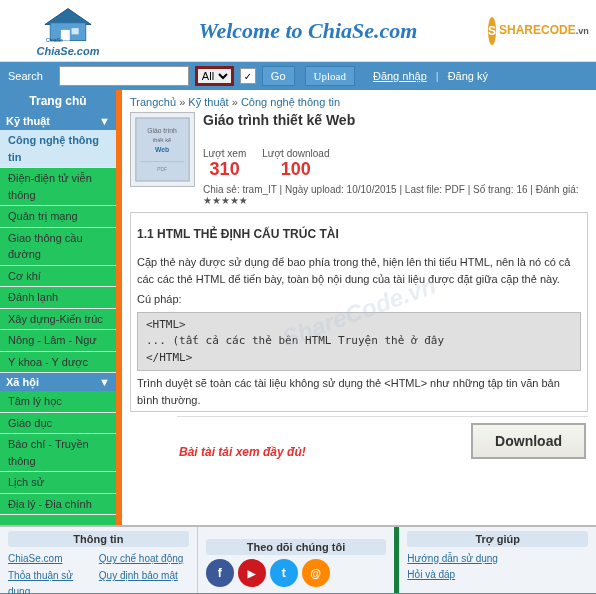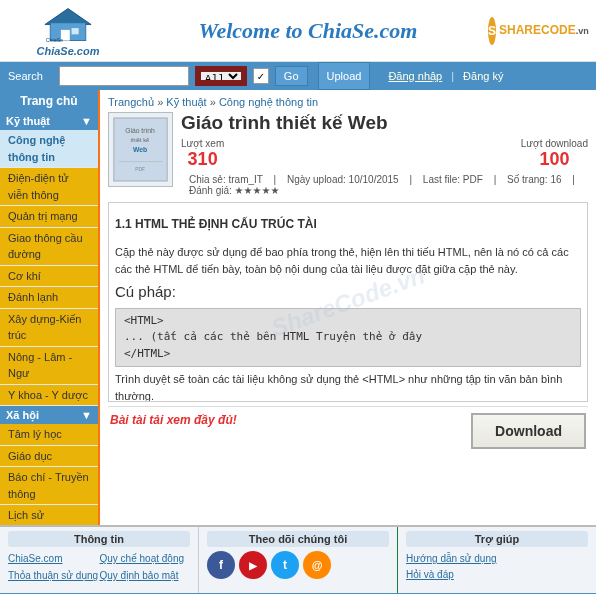--- a/index.html
+++ b/index.html
@@ -16,21 +16,21 @@
     #sharecode-logo-icon { width: 28px; height: 28px; background: #e8a020; border-radius: 50%; display: flex; align-items: center; justify-content: center; color: white; font-weight: bold; font-size: 14px; }
 
     
     #navbar { background: #4a90c4; display: flex; align-items: center; padding: 3px 8px; gap: 6px; height: 28px; }
     #search-input { width: 140px; height: 20px; font-size: 11px; padding: 1px 4px; border: 1px solid #999; }
 
     
     #main { display: flex; height: 435px; }
 
     
-    #sidebar { width: 100px; background: #eab308; border-right: 2px solid #f97316; overflow-y: auto; flex-shrink: 0; }
+    #sidebar { width: 122px; background: #22c55e; border-right: 6px solid #f97316; overflow-y: auto; flex-shrink: 0; }
     .sidebar-section-header { background: #4a90c4; color: white; font-size: 11px; font-weight: bold; padding: 3px 6px; cursor: pointer; display: flex; justify-content: space-between; align-items: center; }
     .sidebar-item { padding: 2px 8px; font-size: 11px; color: #333; cursor: pointer; border-bottom: 1px solid #e8e8e8; line-height: 1.5; }
     .sidebar-item.active { background: #d0e8f5; color: #2a6e9e; font-weight: bold; }
 
     
     #content { flex: 1; overflow-y: auto; padding: 6px 8px; }
 
     
     #breadcrumb { font-size: 11px; color: #555; margin-bottom: 4px; }
     #breadcrumb a { color: #2a6e9e; text-decoration: none; }
@@ -38,21 +38,21 @@
     
     #article-header { display: flex; align-items: flex-start; margin-bottom: 6px; }
     #article-thumb { width: 65px; height: 75px; background: #e0e8f0; border: 1px solid #bbb; margin-right: 8px; flex-shrink: 0; display: flex; align-items: center; justify-content: center; font-size: 9px; color: #888; overflow: hidden; }
     #article-info { flex: 1; }
     #article-title { font-size: 16px; font-weight: bold; color: #333; margin-bottom: 4px; }
     #article-stats { display: flex; gap: 16px; margin-bottom: 4px; }
     .stat-block { text-align: center; }
     .stat-label { font-size: 10px; color: #555; }
     .stat-value { font-size: 18px; font-weight: bold; color: #e53030; }
     #article-meta { font-size: 10px; color: #2a6e9e; }
-    #article-meta span { color: #555; margin-left: 8px; }
+    #article-meta span { color: #555; }
 
     
     #content-body { font-size: 11px; color: #333; line-height: 1.5; position: relative; overflow: hidden; }
     #watermark { position: absolute; top: 50%; left: 50%; transform: translate(-50%, -50%) rotate(-20deg); font-size: 28px; color: rgba(180,200,220,0.35); font-weight: bold; white-space: nowrap; font-style: italic; pointer-events: none; z-index: 1; }
     .section-title { font-weight: bold; font-size: 12px; margin: 6px 0 11px; color: #333; }
     .code-block { background: #e0e0e0; border: 1px solid #bbb; padding: 4px 8px; font-family: monospace; font-size: 11px; margin: 4px 0; color: #333; }
     .paragraph { margin-bottom: 4px; }
 
     
     #download-area { display: flex; align-items: center; justify-content: space-between; padding: 6px 0 4px; border-top: 1px solid #ddd; margin-top: 4px; }
@@ -96,26 +96,26 @@
     <div id="sharecode-logo-icon" style="width:28px;height:28px;background:#e8a020;border-radius:50%;display:flex;align-items:center;justify-content:center;color:white;font-weight:bold;font-size:12px;">S</div>
     <div style="font-size:12px;font-weight:bold;line-height:1.2;">
       <span style="color:#e8a020;">SHARECODE</span><span style="color:#555;font-size:9px;">.vn</span>
     </div>
   </div>
 </div>
 
 <div id="navbar">
   <span style="color:white;font-size:11px;margin-right:10px;">Search</span>
   <input id="search-input" type="text" style="width: 130px; height: 20px; font-size: 11px; padding: 1px 4px; border: 1px solid rgb(153, 153, 153);">
-  <select style="height:20px;font-size:11px;padding:0;border:6px solid #7f1d1d;font-family:Liberation Mono, monospace;">
+  <select style="height:20px;font-size:11px;padding:0;border:3px solid #7f1d1d;">
     <option>All</option>
   </select>
   <div style="width:16px;height:16px;background:#fff;border:1px solid #999;display:flex;align-items:center;justify-content:center;font-size:10px;">✓</div>
   <button style="background:#5a9fd4;color:white;border:1px solid #3a7faf;padding:2px 8px;font-size:11px;cursor:pointer;height:20px;">Go</button>
-  <button style="background:#5a9fd4;color:white;border:1px solid #3a7faf;padding:2px 8px;font-size:11px;cursor:pointer;height:28px;margin-left:4px;">Upload</button>
+  <button style="background:#5a9fd4;color:white;border:1px solid #3a7faf;padding:2px 8px;font-size:11px;cursor:pointer;height:20px;margin-left:4px;font-family:Liberation Serif, serif;">Upload</button>
   <span style="margin-left:6px;"> </span>
   <a style="color:#ffe;font-size:11px;cursor:pointer;text-decoration:underline;">Đăng nhập</a>
   <span style="color:#cde;font-size:11px;margin:0 3px;">|</span>
   <a style="color:#ffe;font-size:11px;cursor:pointer;">Đăng ký</a>
 </div>
 
 <div id="main">
 
   <div id="sidebar">
     <div style="background:#4a90c4;color:white;font-size:12px;font-weight:bold;padding:4px 6px;text-align:center;cursor:pointer;">Trang chủ</div>
@@ -162,22 +162,22 @@
           <rect width="65" height="75" fill="#e8f0f8"></rect>
           <rect x="5" y="5" width="55" height="65" fill="#c8d8e8" stroke="#aaa" stroke-width="1"></rect>
           <text x="32" y="20" text-anchor="middle" font-size="7" fill="#666">Giáo trình</text>
           <text x="32" y="30" text-anchor="middle" font-size="6" fill="#666">thiết kế</text>
           <text x="32" y="40" text-anchor="middle" font-size="7" fill="#2a6e9e" font-weight="bold">Web</text>
           <line x1="10" y1="50" x2="55" y2="50" stroke="#aaa" stroke-width="0.5"></line>
           <text x="32" y="60" text-anchor="middle" font-size="5" fill="#888">PDF</text>
         </svg>
       </div>
       <div id="article-info">
-        <div id="article-title" style="font-size:19px;font-weight:bold;color:#333;margin-bottom:4px;">Giáo trình thiết kế Web</div>
-        <div id="article-stats" style="display:flex;margin-bottom:4px;justify-content:space-between;">
+        <div id="article-title" style="font-size:14px;font-weight:bold;color:#333;margin-bottom:20px;">Giáo trình thiết kế Web</div>
+        <div id="article-stats" style="display:flex;margin-bottom:4px;">
           <div class="stat-block">
             <div class="stat-label">Lượt xem</div>
             <div class="stat-value">310</div>
           </div>
           <div class="stat-block">
             <div class="stat-label">Lượt download</div>
             <div class="stat-value">100</div>
           </div>
         </div>
         <div id="article-meta" style="font-size:10px;color:#2a6e9e;">
@@ -192,50 +192,50 @@
           <span>Đánh giá: ★★★★★</span>
         </div>
       </div>
     </div>
 
     <div id="content-body" style="border:1px solid #ccc;padding:6px;font-size:11px;color:#333;line-height:1.5;position:relative;background:#fff;min-height:200px;overflow:hidden;max-height:200px;">
       <div id="watermark" style="position:absolute;top:50%;left:50%;transform:translate(-50%,-50%) rotate(-20deg);font-size:24px;color:rgba(180,200,220,0.3);font-weight:bold;white-space:nowrap;font-style:italic;pointer-events:none;z-index:1;">ShareCode.vn</div>
 
       <div class="section-title">1.1 HTML THẺ ĐỊNH CẤU TRÚC TÀI</div>
       <div class="paragraph">Cặp thẻ này được sử dụng để bao phía trong thẻ, hiện lên thi tiếu HTML, nên là nó có cả các các thẻ HTML để tiến bày, toàn bộ nội dung của tài liệu được đặt giữa cặp thẻ này.</div>
-      <div style="margin:3px 0 2px;font-size:15px;">Cú pháp:</div>
+      <div style="margin:3px 0 2px;font-size:11px;">Cú pháp:</div>
       <div class="code-block">
         <div>&lt;HTML&gt;</div>
         <div>... (tất cả các thẻ bên HTML Truyện thẻ ở đây</div>
         <div>&lt;/HTML&gt;</div>
       </div>
       <div class="paragraph">Trình duyệt sẽ toàn các tài liệu không sử dụng thẻ &lt;HTML&gt; như những tập tin văn bản bình thường.</div>
 
       <div class="section-title">1.2 HEAD</div>
 
     </div>
 
-    <div id="download-area" style="display:flex;align-items:flex-start;justify-content:space-between;padding:6px 2px 4px;border-top:1px solid #ddd;margin-top:4px;">
+    <div id="download-area" style="display:flex;align-items:flex-end;justify-content:space-between;padding:6px 2px 4px;border-top:1px solid #ddd;margin-top:4px;margin-left:47px;">
       <span id="download-text" style="font-size:12px;color:#e53030;font-style:italic;font-weight:bold;">Bài tài tải xem đầy đủ!</span>
       <button id="download-button" style="background:linear-gradient(to bottom,#f5f5f0,#e8e8e0);border:2px solid #aaa;padding:8px 22px;font-size:14px;font-weight:bold;cursor:pointer;color:#333;">Download</button>
     </div>
   </div>
 </div>
 
 <div id="footer" style="background:#f0f4f8;border-top:2px solid #bbb;display:flex;height:68px;">
   <div class="footer-section" style="flex:1;border-right:1px solid #ccc;padding:4px 8px;">
     <div class="footer-title">Thông tin</div>
     <div style="display:grid;grid-template-columns:1fr 1fr;gap:1px;">
       <a class="footer-item">ChiaSe.com</a>
       <a class="footer-item">Quy chế hoạt động</a>
       <a class="footer-item">Thỏa thuận sử dụng</a>
       <a class="footer-item">Quy định bảo mật</a>
     </div>
   </div>
-  <div class="footer-section" style="flex:1;border-right:1px solid #15803d;padding:4px 8px;">
+  <div class="footer-section" style="flex:1;border-right:5px solid #15803d;padding:12px 8px;">
     <div class="footer-title">Theo dõi chúng tôi</div>
     <div class="footer-social">
       <div class="social-icon" style="background:#3b5998;width:28px;height:28px;border-radius:50%;display:flex;align-items:center;justify-content:center;color:white;font-weight:bold;font-size:12px;cursor:pointer;">f</div>
       <div class="social-icon" style="background:#cc181e;width:28px;height:28px;border-radius:50%;display:flex;align-items:center;justify-content:center;color:white;font-weight:bold;font-size:10px;cursor:pointer;">▶</div>
       <div class="social-icon" style="background:#1da1f2;width:28px;height:28px;border-radius:50%;display:flex;align-items:center;justify-content:center;color:white;font-weight:bold;font-size:12px;cursor:pointer;">t</div>
       <div class="social-icon" style="background:#f80;width:28px;height:28px;border-radius:50%;display:flex;align-items:center;justify-content:center;color:white;font-weight:bold;font-size:11px;cursor:pointer;">@</div>
     </div>
   </div>
   <div class="footer-section" style="flex:1;padding:4px 8px;">
     <div class="footer-title">Trợ giúp</div>

